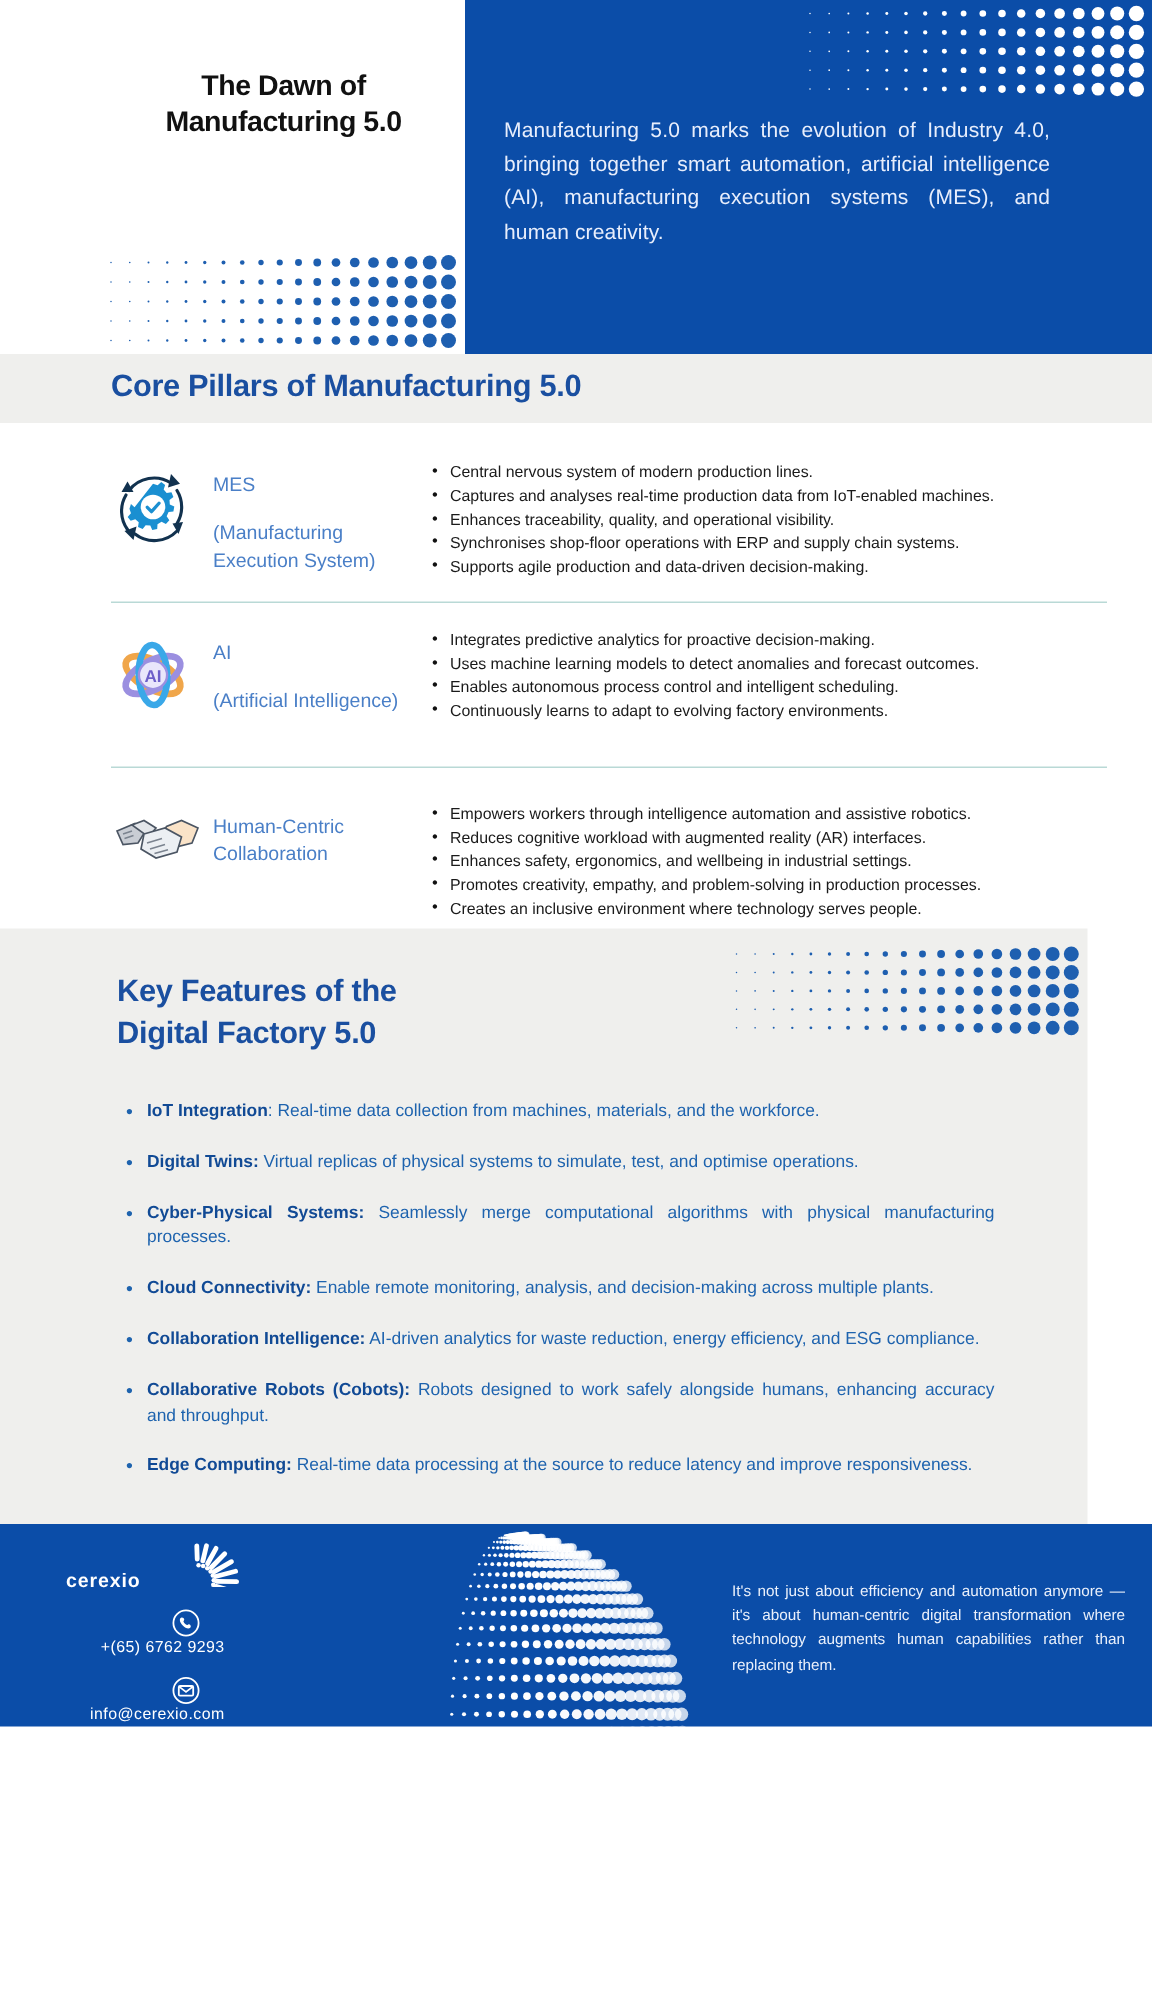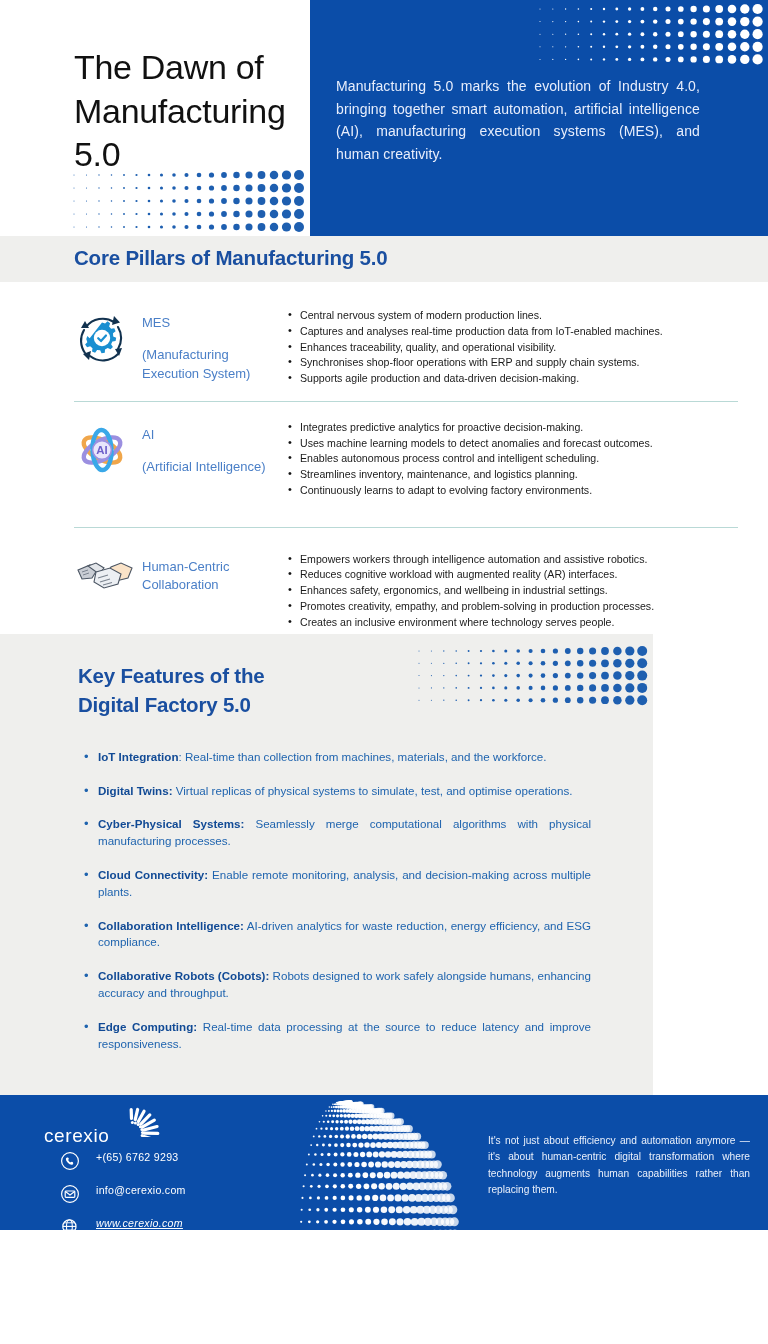--- a/index.html
+++ b/index.html
@@ -13,22 +13,22 @@
   .page { width:768px; height:1344px; position:relative; background:#fff; }
 
   
   .hero { position:relative; width:768px; height:236px; background:#fff; }
   .hero-blue {
     position:absolute; left:310px; top:0; width:458px; height:236px;
     background:#0B4DA8;
   }
   .hero-title {
     position:absolute; left:74px; top:46px; width:230px;
-    font-size:34px; line-height:1.28; font-weight:normal;
-    letter-spacing:-0.3px; color:#111111;
+    font-size:19px; line-height:1.28; font-weight:bold;
+    letter-spacing:-0.3px; color:#111111;text-align:center;
   }
   .hero-para {
     position:absolute; left:336px; top:75px; width:364px;
     font-size:14px; line-height:1.62; color:#e8eefc;
     text-align:justify; letter-spacing:0.1px;
   }
   .dots-hero-top { position:absolute; left:534px; top:2px; }
   .dots-hero-left { position:absolute; left:68px; top:168px; }
 
   
@@ -57,54 +57,54 @@
   }
   .pillar-list li:before {
     content:"\2022"; position:absolute; left:0; top:-1px; font-size:11px; color:#111;
   }
   .divider {
     height:1px; background:#b9d9d6; margin:10px 30px 0 74px;
   }
 
   
   .features {
-    position:relative; width:653px; background:#efefed;
+    position:relative; width:725px; background:#efefed;
     padding:28px 0 30px 0;
   }
   .feat-title {
     position:relative; margin-left:78px; width:320px;
     font-size:20.5px; font-weight:bold; color:#1a4fa0;
     line-height:1.38; letter-spacing:-0.2px; z-index:2;
   }
   .dots-feat { position:absolute; right:0px; top:10px; }
   .feat-list { margin:30px 62px 0 82px; }
   .feat-list li {
     list-style:none; position:relative; padding-left:16px;
     font-size:11.6px; line-height:1.45; color:#1e63ae;
     text-align:justify; margin-bottom:17px;
   }
-  .feat-list li:last-child { margin-bottom:13px; }
+  .feat-list li:last-child { margin-bottom:0; }
   .feat-list li:before {
     content:"\2022"; position:absolute; left:2px; top:-1px;
     font-size:13px; color:#1e63ae;
   }
   .feat-list b { color:#114a95; font-weight:bold; }
 
   
   .footer {
     position:relative; width:768px; height:135px; background:#0B4DA8; overflow:hidden;
   }
   .logo-wrap { position:absolute; left:44px; top:8px; width:120px; height:46px; }
   .logo-text {
     position:absolute; left:0px; top:22px; color:#fff;
-    font-size:19px; font-weight:normal; letter-spacing:0.6px;
+    font-size:13px; font-weight:bold; letter-spacing:0.6px;
   }
   .logo-mark { position:absolute; left:60px; top:0px; }
   .contact { position:absolute; left:60px; top:56px; }
-  .contact-row { display:flex; align-items:flex-start; margin-bottom:13px; }
+  .contact-row { display:flex; align-items:flex-end; margin-bottom:13px;flex-direction:column; }
   .contact-ico { width:20px; height:20px; flex:0 0 20px; margin-right:16px; }
   .contact-txt { color:#ffffff; font-size:10.6px; letter-spacing:0.3px; }
   .contact-txt.link { text-decoration:underline;font-style:italic; }
   .globe { position:absolute; left:300px; top:1px; }
   .footer-para {
     position:absolute; left:464px; top:38px; width:262px;
     color:#eaf0fb; font-size:10.2px; line-height:1.58;
     text-align:justify;
     margin-left:24px;
   }
@@ -367,21 +367,20 @@
         </svg>
       </div>
       <div class="pillar-name">
         <span>AI</span>
         <span class="sub">(Artificial Intelligence)</span>
       </div>
       <ul class="pillar-list">
         <li>Integrates predictive analytics for proactive decision-making.</li>
         <li>Uses machine learning models to detect anomalies and forecast outcomes.</li>
         <li>Enables autonomous process control and intelligent scheduling.</li>
-        <li>Streamlines inventory, maintenance, and logistics planning.</li>
         <li>Continuously learns to adapt to evolving factory environments.</li>
       </ul>
     </div>
 
     <div class="divider" style="margin-top:24px;"></div>
 
     <div class="pillar" style="padding-top:22px;">
       <div class="pillar-icon">
         <svg width="62" height="44" viewBox="0 0 62 44">
           <path d="M4 16 L16 11 L23 16 L18 24 L8 25 Z" fill="#c9cdd4" stroke="#4b5563" stroke-width="1.1"></path>
@@ -505,21 +504,21 @@
         <circle cx="229.20000000000002" cy="56.2" r="5.00" fill="#1e5fb0"></circle>
       </svg>
 
     <div class="feat-title">
       <span>Key Features of the</span><br>
       <span>Digital Factory 5.0</span>
     </div>
 
     <ul class="feat-list">
       <li>
-        <b>IoT Integration</b><span>:</span><span> Real-time than collection from machines, materials, and the workforce.</span>
+        <b>IoT Integration</b><span>:</span><span> Real-time data collection from machines, materials, and the workforce.</span>
       </li>
       <li>
         <b>Digital Twins:</b><span> Virtual replicas of physical systems to simulate, test, and optimise operations.</span>
       </li>
       <li>
         <b>Cyber-Physical Systems:</b><span> Seamlessly merge computational algorithms with physical manufacturing processes.</span>
       </li>
       <li>
         <b>Cloud Connectivity:</b><span> Enable remote monitoring, analysis, and decision-making across multiple plants.</span>
       </li>

